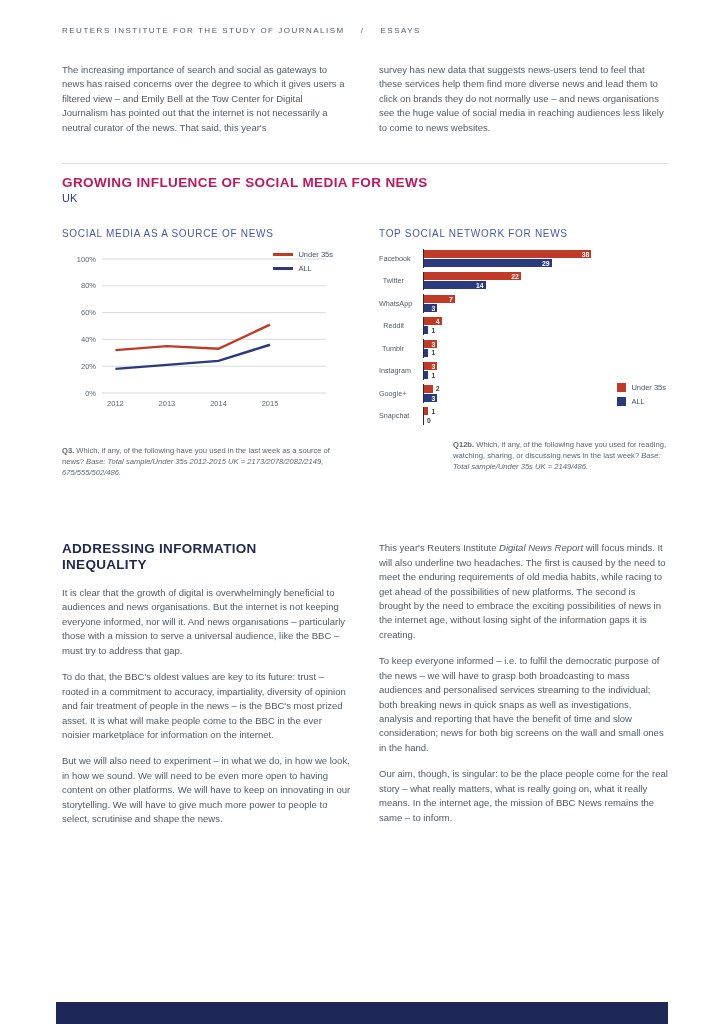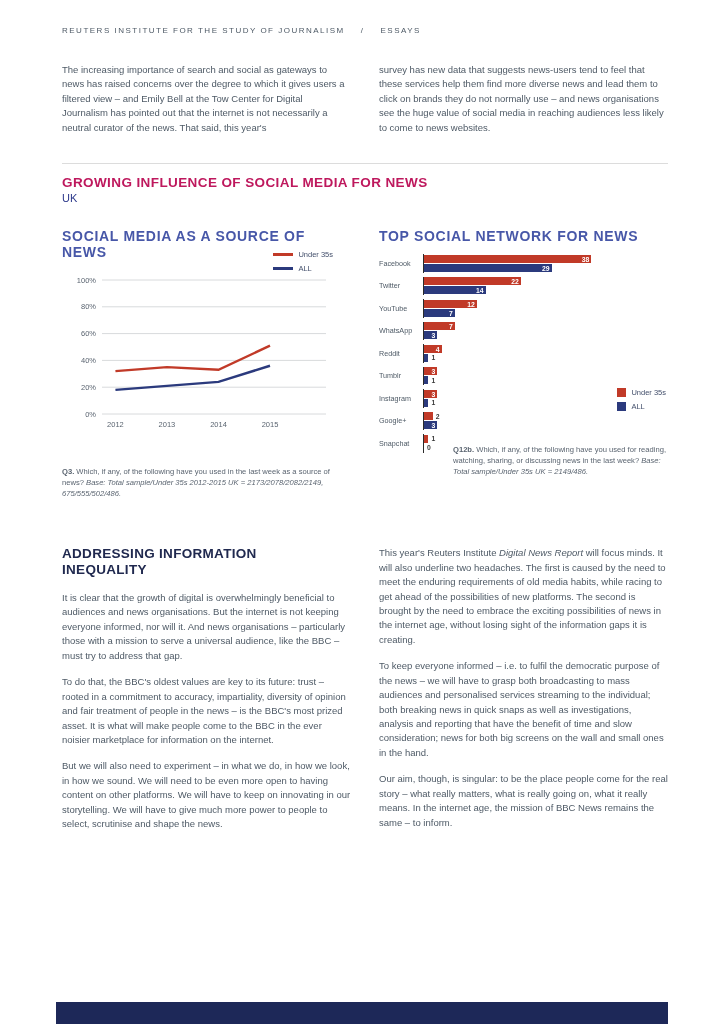--- a/index.html
+++ b/index.html
@@ -16,31 +16,31 @@
   .two-col { display:flex; gap:28px; }
   .col { width:289px; }
   .body-text { font-size:9.5px; line-height:1.52; color:#4e5a66; }
   .intro { margin-top:28px; }
   .divider { border:none; border-top:1px solid #dcdcdc; margin-top:16px; }
   .h1 { margin-top:11px; font-size:13.5px; font-weight:bold; letter-spacing:0.4px; color:#be185d; }
   .subtitle { font-size:11px; color:#2e3a8c; margin-top:2px; }
   
   .charts { display:flex; gap:28px; margin-top:24px; }
   .chart { width:289px; position:relative; }
-  .chart-title { font-size:14px; font-weight:bold; letter-spacing:0.7px; color:#4757a8; }
+  .chart-title { font-size:10px; font-weight:normal; letter-spacing:0.7px; color:#4757a8; }
   .tick { font-size:7.5px; fill:#5a6470; font-family:"Liberation Sans", sans-serif; }
   .line-legend { position:absolute; top:22px; right:18px; }
   .lg-row { display:flex; align-items:center; margin-bottom:5px; }
   .lg-line { display:inline-block; width:20px; height:2.5px; margin-right:5px; }
   .lg-box { display:inline-block; width:9px; height:9px; margin-right:5px; }
   .lg-label { font-size:7.5px; color:#44506c; }
   
   .bar-chart { margin-top:10px; position:relative; height:250px; }
   .bar-row { display:flex; margin-bottom:4px; }
-  .bar-cat { width:44px; text-align:left; padding-right:5px; font-size:7.2px; color:#4e5a66; align-self:center; white-space:nowrap; }
+  .bar-cat { width:44px; text-align:right; padding-right:19px; font-size:7.2px; color:#4e5a66; align-self:center; white-space:nowrap; }
   .bar-cell { border-left:1.5px solid #2a2a2a; flex:1; padding-top:0.5px; }
   .bar-line { display:flex; align-items:center; height:8px; margin-bottom:1px; }
   .bar { height:8px; position:relative; flex:none; }
   .num-in { position:absolute; right:2px; top:50%; transform:translateY(-50%); color:#fff; font-size:6.8px; font-weight:bold; }
   .num-out { margin-left:3px; font-size:6.8px; color:#3a3a3a; font-weight:bold; }
   .bar-legend { position:absolute; right:2px; top:134px; }
   
   .caption { margin-top:24px; font-size:7.6px; line-height:1.45; color:#5a6470; width:276px; }
   .caption .q { font-weight:bold; }
   .caption .base { font-style:italic; }
@@ -143,35 +143,20 @@
                     </div>
                   </div>
                   <div class="bar-line">
                     <div class="bar" style="width: 61.6px; background: rgb(43, 58, 125);">
                       <span class="num-in">14</span>
                     </div>
                   </div>
                 </div>
               </div>
               <div class="bar-row">
-                <div class="bar-cat">YouTube</div>
-                <div class="bar-cell">
-                  <div class="bar-line">
-                    <div class="bar" style="width: 52.8px; background: rgb(193, 58, 40);">
-                      <span class="num-in">12</span>
-                    </div>
-                  </div>
-                  <div class="bar-line">
-                    <div class="bar" style="width: 30.8px; background: rgb(43, 58, 125);">
-                      <span class="num-in">7</span>
-                    </div>
-                  </div>
-                </div>
-              </div>
-              <div class="bar-row">
                 <div class="bar-cat">WhatsApp</div>
                 <div class="bar-cell">
                   <div class="bar-line">
                     <div class="bar" style="width: 30.8px; background: rgb(193, 58, 40);">
                       <span class="num-in">7</span>
                     </div>
                   </div>
                   <div class="bar-line">
                     <div class="bar" style="width: 13.2px; background: rgb(43, 58, 125);">
                       <span class="num-in">3</span>

